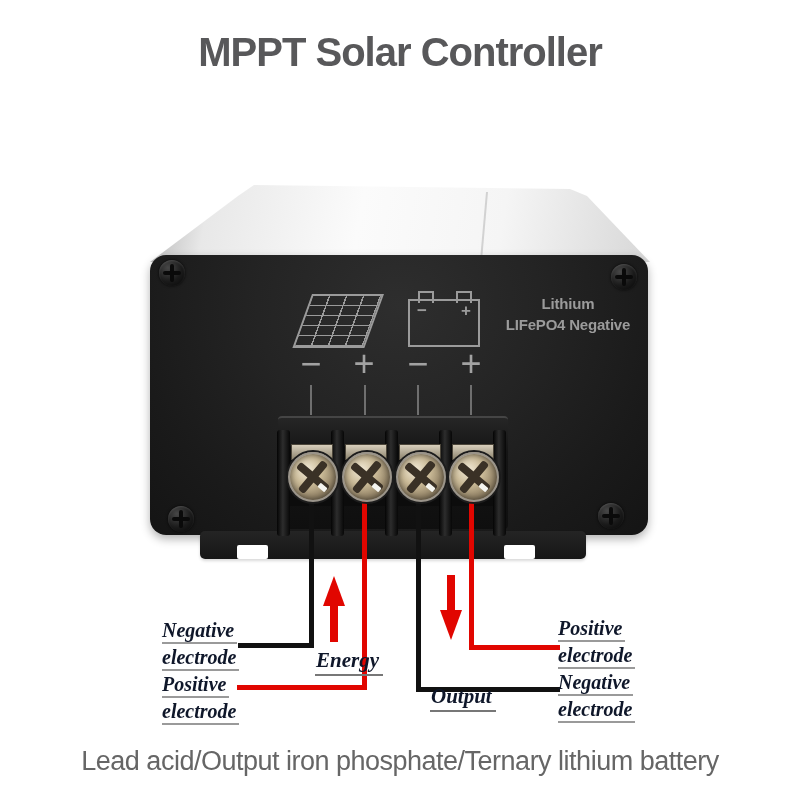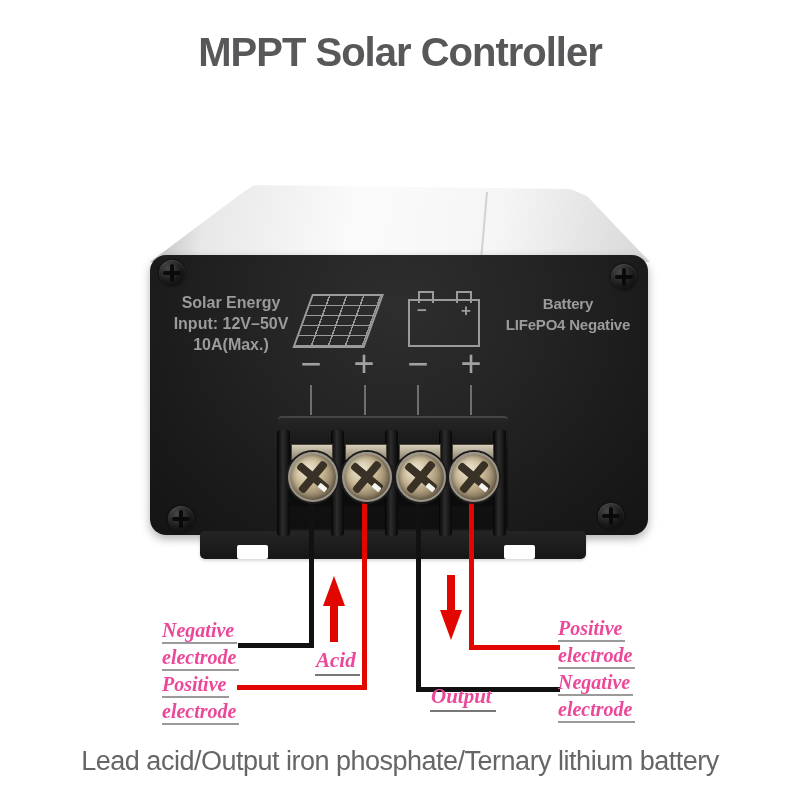--- a/index.html
+++ b/index.html
@@ -84,21 +84,21 @@
   
   .arrow{position:absolute;z-index:8;}
   .arr-head-up{width:0;height:0;border-left:11px solid transparent;border-right:11px solid transparent;
                border-bottom:30px solid #e10600;}
   .arr-head-down{width:0;height:0;border-left:11px solid transparent;border-right:11px solid transparent;
                border-top:30px solid #e10600;}
   .arr-shaft{position:absolute;width:8px;background:#e10600;}
 
   
   .lbl{position:absolute;z-index:8;font-family:"Liberation Serif",serif;font-style:italic;
-       font-weight:bold;color:#ec4899;}
+       font-weight:bold;color:#0f172a;}
   .lbl .line{display:block;width:fit-content;font-size:20px;line-height:20px;
        border-bottom:2px solid #9a9a9a;padding:0 3px 2px 0;margin-bottom:3px;}
   .io{font-size:21px;line-height:21px;border-bottom:2px solid #777;padding:0 4px 3px 1px;}
 </style>
 </head>
 <body>
 
 <div class="page">
 
   <div class="title">MPPT Solar Controller</div>
@@ -117,27 +117,22 @@
     </div>
   <div class="c-screw" style="left:168px;top:506px;">
     <span class="c-slot"></span>
     <span class="c-slot v"></span>
     </div>
   <div class="c-screw" style="left:598px;top:503px;">
     <span class="c-slot"></span>
     <span class="c-slot v"></span>
     </div>
 
-  <div class="panel-text solar-text">
-    <div>Solar Energy</div>
-    <div>Input: 12V–50V</div>
-    <div>10A(Max.)</div>
-  </div>
   <div class="panel-text battery-text">
-    <div>Battery</div>
+    <div>Lithium</div>
     <div>LIFePO4 Negative</div>
   </div>
 
   <div class="solar-grid"></div>
   <div class="bat">
     <span class="bat-tab" style="left:10px;"></span>
     <span class="bat-tab" style="left:48px;"></span>
     <span class="bat-body">
       <span class="bat-sign" style="left:7px;">−</span>
       <span class="bat-sign" style="right:7px;">+</span>
@@ -224,17 +219,17 @@
     <span class="line">electrode</span>
     <span class="line">Positive</span>
     <span class="line">electrode</span>
   </div>
   <div class="lbl" style="left:558px;top:618px;">
     <span class="line">Positive</span>
     <span class="line">electrode</span>
     <span class="line">Negative</span>
     <span class="line">electrode</span>
   </div>
-  <div class="lbl io" style="left:315px;top:650px;">Acid</div>
+  <div class="lbl io" style="left:315px;top:650px;">Energy</div>
   <div class="lbl io" style="left:430px;top:686px;">Output</div>
 
   <div class="caption">Lead acid/Output iron phosphate/Ternary lithium battery</div>
 </div>
 
 </body></html>

